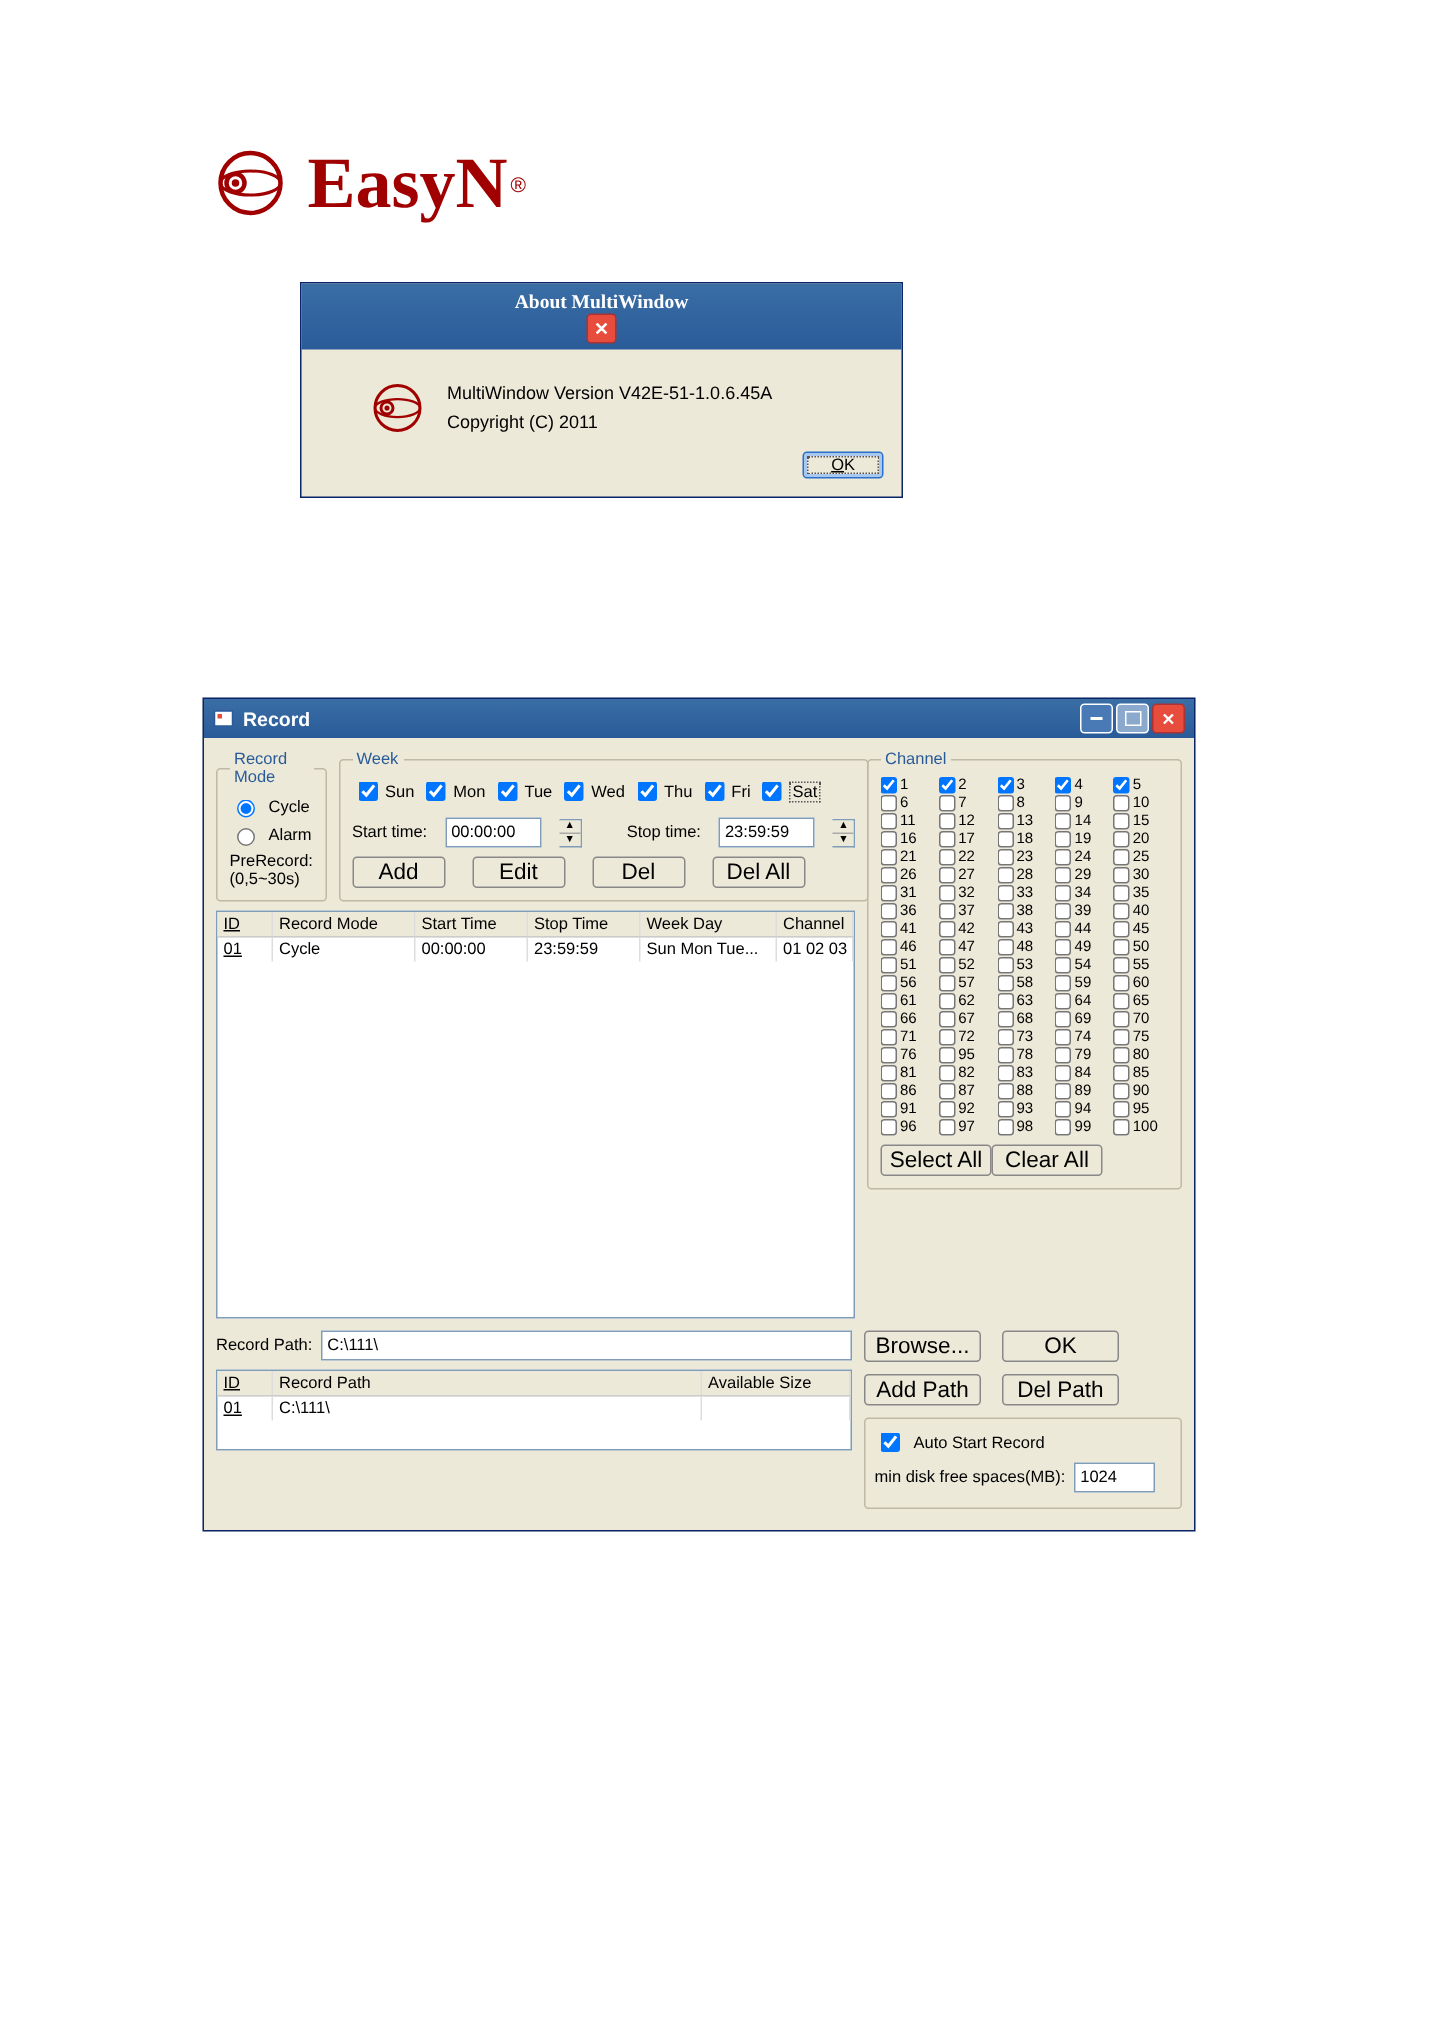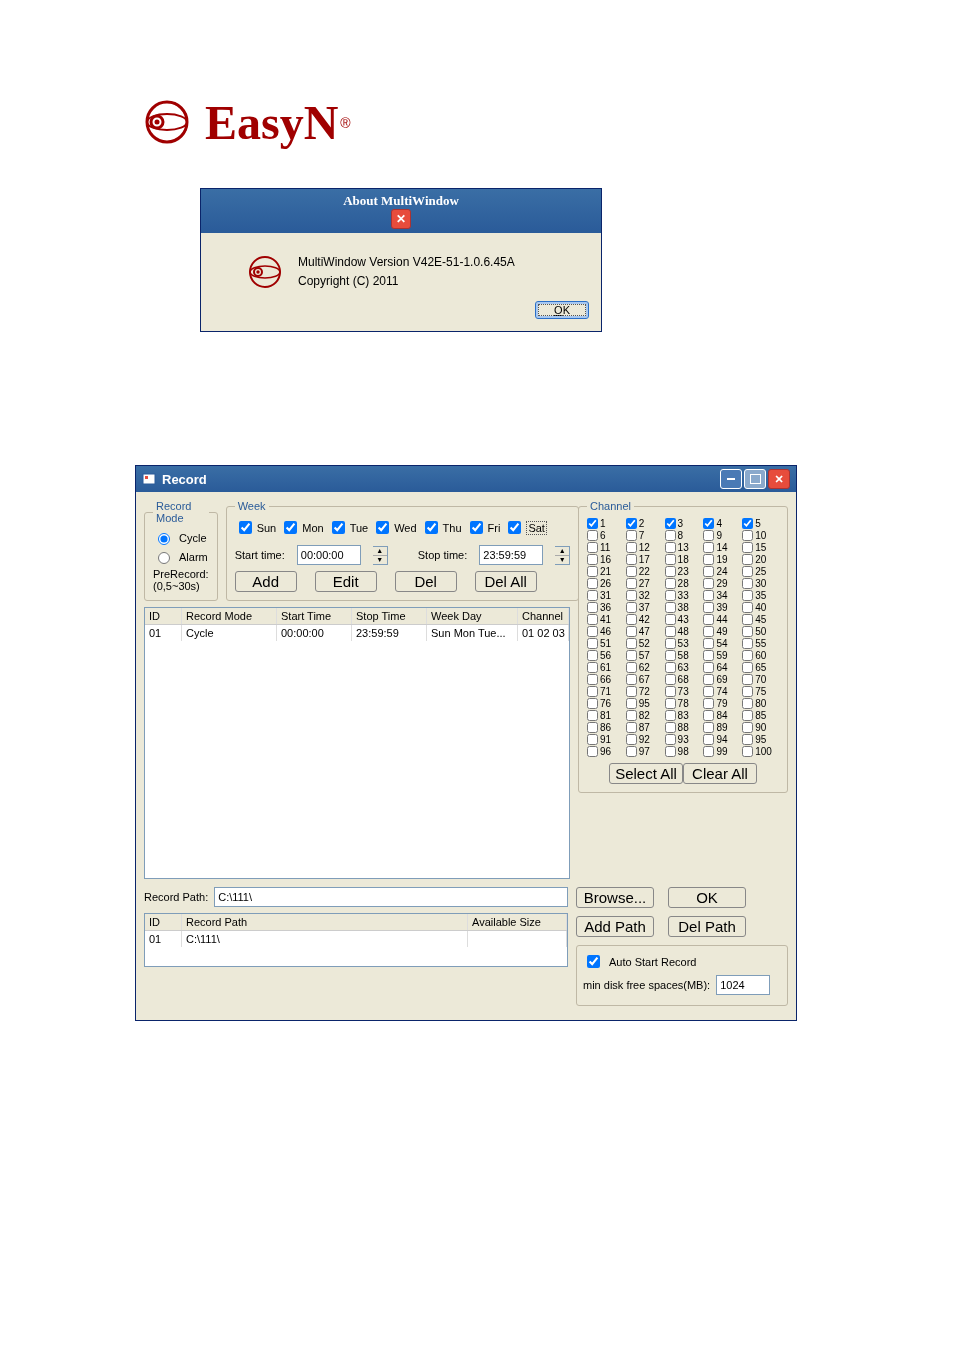--- a/index.html
+++ b/index.html
@@ -44,27 +44,27 @@
   .spin div{height:8px;background:#ece9d8;font-size:7px;line-height:7px;text-align:center;border-bottom:1px solid #aaa;}
   .spin div:last-child{border-bottom:none;}
   .btn-row{display:flex;gap:18px;margin-top:6px;}
   .sbtn{background:#ece9d8;border:1px solid #888;border-radius:3px;padding:1px 0;width:62px;text-align:center;font-size:15px;}
   .sbtn.wide{width:74px;}
   .sbtn.mid{width:78px;}
   .list{border:1px solid #7f9db9;background:#fff;font-size:11px;}
   .list-head{display:flex;background:#ece9d8;border-bottom:1px solid #ccc;}
   .list-head div,.list-row div{padding:2px 4px;border-right:1px solid #ddd;overflow:hidden;white-space:nowrap;}
   .list-row{display:flex;}
-  .col-id{width:28px;} .col-mode{width:86px;} .col-start{width:66px;} .col-stop{width:66px;} .col-wd{width:82px;} .col-ch{flex:1;}
+  .col-id{width:28px;text-decoration:underline;} .col-mode{width:86px;} .col-start{width:66px;} .col-stop{width:66px;} .col-wd{width:82px;} .col-ch{flex:1;}
   .schedule-list{height:270px;}
   
   .ch-grid{display:grid;grid-template-columns:repeat(5,1fr);gap:1px 2px;margin-bottom:6px;}
   .ch-item{display:flex;align-items:center;gap:2px;font-size:10px;}
   .ch-item input{width:11px;height:11px;margin:0;}
-  .ch-btns{display:flex;justify-content:center;margin-top:4px;}
+  .ch-btns{display:flex;justify-content:flex-start;margin-top:4px;}
   
   .bottom{padding:0 8px 8px 8px;}
   .path-row{display:flex;align-items:center;gap:6px;margin-bottom:6px;}
   .path-input{flex:1;}
   .path-list{height:52px;}
   .col-path{flex:1;} .col-size{width:90px;}
   .opt-row{display:flex;align-items:center;gap:6px;margin-bottom:4px;}
   .flex-split{display:flex;gap:8px;}
   .flex-split .left{flex:1;}
   .flex-split .right{width:212px;}

